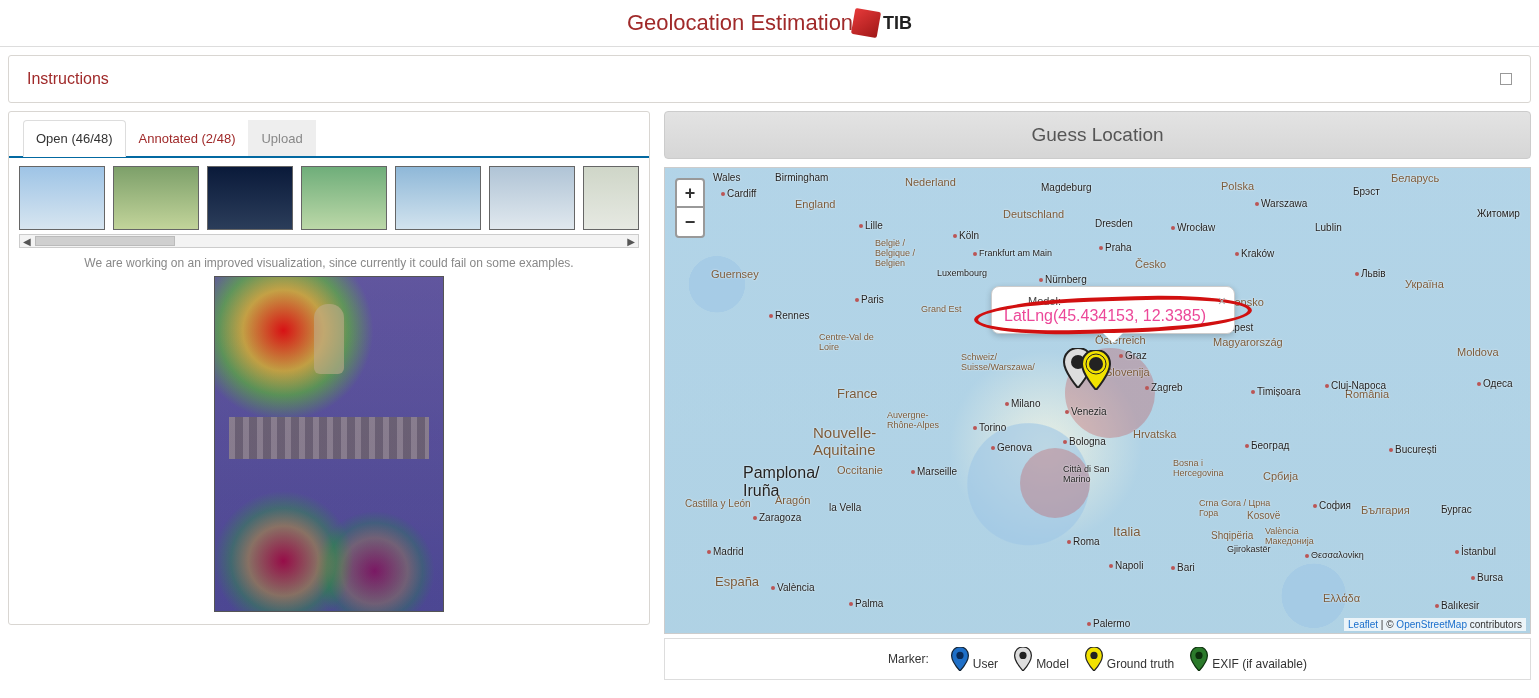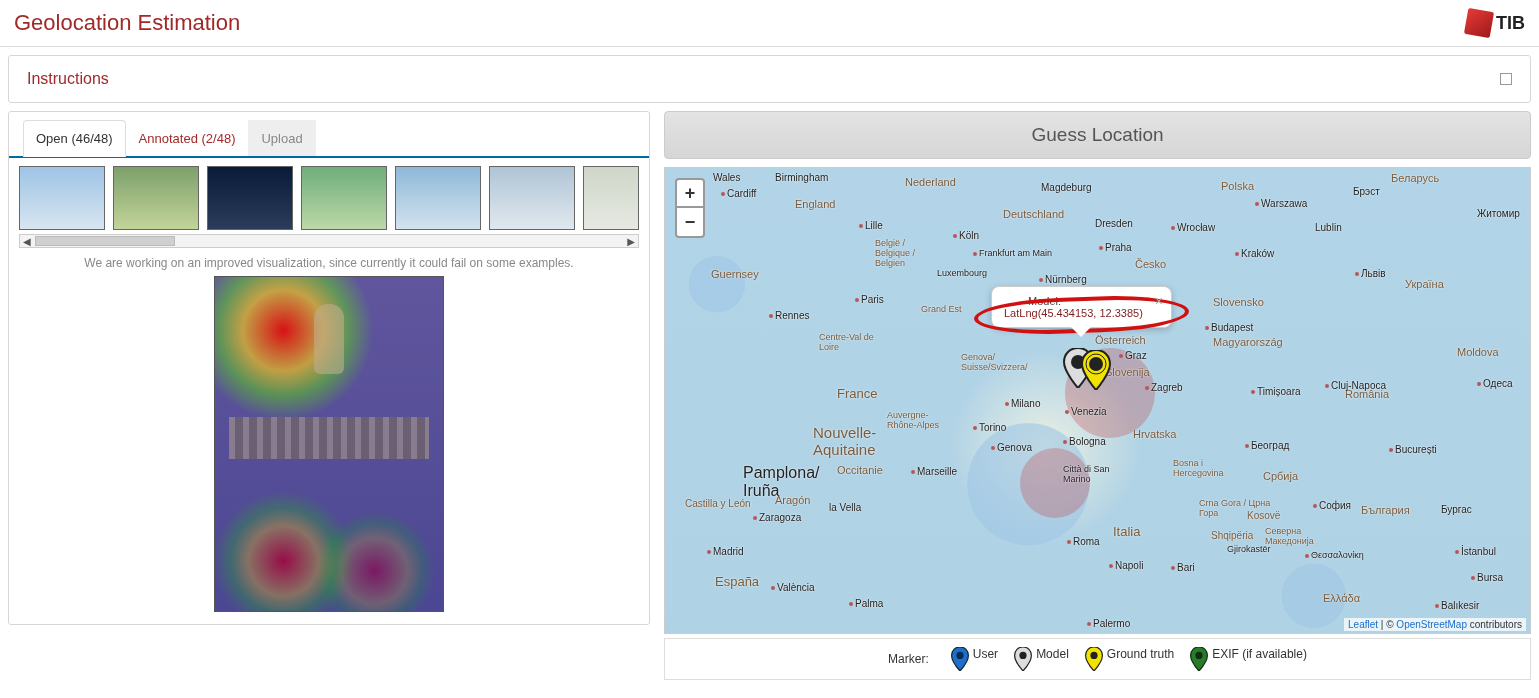--- a/index.html
+++ b/index.html
@@ -5,21 +5,21 @@
   * { box-sizing: border-box; margin: 0; padding: 0; }
   body {
     font-family: -apple-system, BlinkMacSystemFont, "Segoe UI", Helvetica, Arial, sans-serif;
     background: #fff;
     color: #333;
     font-size: 14px;
     width: 1539px;
   }
   .top-header {
     display: flex;
-    justify-content: space-between;
+    justify-content: center;
     align-items: center;
     padding: 10px 14px 10px 14px;
     border-bottom: 1px solid #ddd;
   }
   .page-title {
     color: #a02a2a;
     font-size: 22px;
     font-weight: 500;
   }
   .tib-logo {
@@ -222,41 +222,41 @@
   .popup .close{
     position:absolute;right:8px;top:6px;color:#aaa;font-size:14px;cursor:pointer;
   }
   .popup .ellipse{
     position:absolute;left:-18px;right:-18px;top:10px;height:36px;
     border:4px solid #d11010;border-radius:50%/60%;
     transform:rotate(-2deg);
     pointer-events:none;
   }
   .popup .line1{font-size:11px;color:#444;}
-  .popup .line2{font-size:11px;color:#7f1d1d;}
+  .popup .line2{font-size:16px;color:#ec4899;}
   .popup::after{
     content:"";position:absolute;left:50%;bottom:-10px;transform:translateX(-50%);
     border:10px solid transparent;border-top-color:#fff;border-bottom:none;
   }
   .marker {
     position:absolute;z-index:5;
   }
   .marker svg{display:block;}
   .attribution{
     position:absolute;right:4px;bottom:2px;
     background:rgba(255,255,255,0.75);
     font-size:10px;color:#333;padding:1px 4px;
   }
   .attribution a{color:#1a6fcc;text-decoration:none;}
   .legend {
     display:flex;justify-content:center;align-items:center;gap:16px;
     border:1px solid #ddd;padding:8px 10px;margin-top:4px;font-size:12px;
   }
   .legend .lbl{margin-right:6px;}
-  .legend-item{display:flex;align-items:flex-start;gap:4px;}
+  .legend-item{display:flex;align-items:flex-end;gap:4px;}
   .pin{width:18px;height:24px;}
 </style>
 </head>
 <body>
 
 <div class="top-header">
   <div class="page-title">Geolocation Estimation</div>
   <div class="tib-logo">
     <div class="tib-cube"></div>
     <span>TIB</span>
@@ -360,21 +360,21 @@
         <div class="city-label" style="left:332px;top:128px;"><span class="city-dot"></span><span>Stuttgart</span></div>
         <div class="city-label" style="left:386px;top:138px;"><span class="city-dot"></span><span>München</span></div>
         <div class="city-label" style="left:472px;top:144px;"><span class="city-dot"></span><span>Wien</span></div>
         <div class="country-label" style="left:430px;top:166px;">Österreich</div>
         <div class="country-label" style="left:548px;top:168px;">Magyarország</div>
         <div class="city-label" style="left:540px;top:154px;"><span class="city-dot"></span><span>Budapest</span></div>
         <div class="country-label" style="left:792px;top:178px;">Moldova</div>
         <div class="country-label" style="left:680px;top:220px;">România</div>
 
         <div class="country-label" style="left:154px;top:164px;font-size:9px;width:56px;white-space:normal;">Centre-Val de Loire</div>
-        <div class="country-label" style="left:296px;top:184px;font-size:9px;width:76px;white-space:normal;">Genova/ Suisse/Svizzera/</div>
+        <div class="country-label" style="left:296px;top:184px;font-size:9px;width:76px;white-space:normal;">Schweiz/ Suisse/Warszawa/</div>
         <div class="country-label" style="left:172px;top:218px;font-size:13px;">France</div>
         <div class="country-label" style="left:440px;top:198px;">Slovenija</div>
         <div class="city-label" style="left:454px;top:182px;"><span class="city-dot"></span><span>Graz</span></div>
         <div class="city-label" style="left:480px;top:214px;"><span class="city-dot"></span><span>Zagreb</span></div>
         <div class="city-label" style="left:660px;top:212px;"><span class="city-dot"></span><span>Cluj-Napoca</span></div>
 
         <div class="country-label" style="left:222px;top:242px;font-size:9px;width:56px;white-space:normal;">Auvergne- Rhône-Alpes</div>
         <div class="city-label" style="left:340px;top:230px;"><span class="city-dot"></span><span>Milano</span></div>
         <div class="country-label" style="left:128px;top:256px;font-size:15px;width:56px;white-space:normal;margin-left:20px;">Nouvelle- Aquitaine</div>
         <div class="city-label" style="left:308px;top:254px;"><span class="city-dot"></span><span>Torino</span></div>
@@ -402,21 +402,21 @@
         <div class="country-label" style="left:448px;top:356px;font-size:13px;">Italia</div>
         <div class="city-label" style="left:648px;top:332px;"><span class="city-dot"></span><span>София</span></div>
         <div class="country-label" style="left:696px;top:336px;">България</div>
         <div class="country-label" style="left:534px;top:330px;font-size:9px;width:72px;white-space:normal;">Crna Gora / Црна Гора</div>
         <div class="country-label" style="left:582px;top:342px;font-size:10px;">Kosovë</div>
         <div class="city-label" style="left:776px;top:336px;">Бургас</div>
 
         <div class="city-label" style="left:42px;top:378px;"><span class="city-dot"></span><span>Madrid</span></div>
         <div class="city-label" style="left:402px;top:368px;"><span class="city-dot"></span><span>Roma</span></div>
         <div class="city-label" style="left:562px;top:376px;font-size:9px;">Gjirokastër</div>
-        <div class="country-label" style="left:600px;top:358px;font-size:9px;width:72px;white-space:normal;">Северна Македонија</div>
+        <div class="country-label" style="left:600px;top:358px;font-size:9px;width:72px;white-space:normal;">València Македонија</div>
         <div class="country-label" style="left:546px;top:362px;font-size:10px;">Shqipëria</div>
         <div class="city-label" style="left:640px;top:382px;font-size:9px;"><span class="city-dot"></span><span>Θεσσαλονίκη</span></div>
         <div class="city-label" style="left:790px;top:378px;"><span class="city-dot"></span><span>İstanbul</span></div>
 
         <div class="country-label" style="left:50px;top:406px;font-size:13px;">España</div>
         <div class="city-label" style="left:106px;top:414px;"><span class="city-dot"></span><span>València</span></div>
         <div class="city-label" style="left:444px;top:392px;"><span class="city-dot"></span><span>Napoli</span></div>
         <div class="city-label" style="left:506px;top:394px;"><span class="city-dot"></span><span>Bari</span></div>
         <div class="country-label" style="left:622px;top:424px;margin-left:36px;">Ελλάδα</div>
         <div class="city-label" style="left:806px;top:404px;text-align:right;"><span class="city-dot"></span><span>Bursa</span></div>

